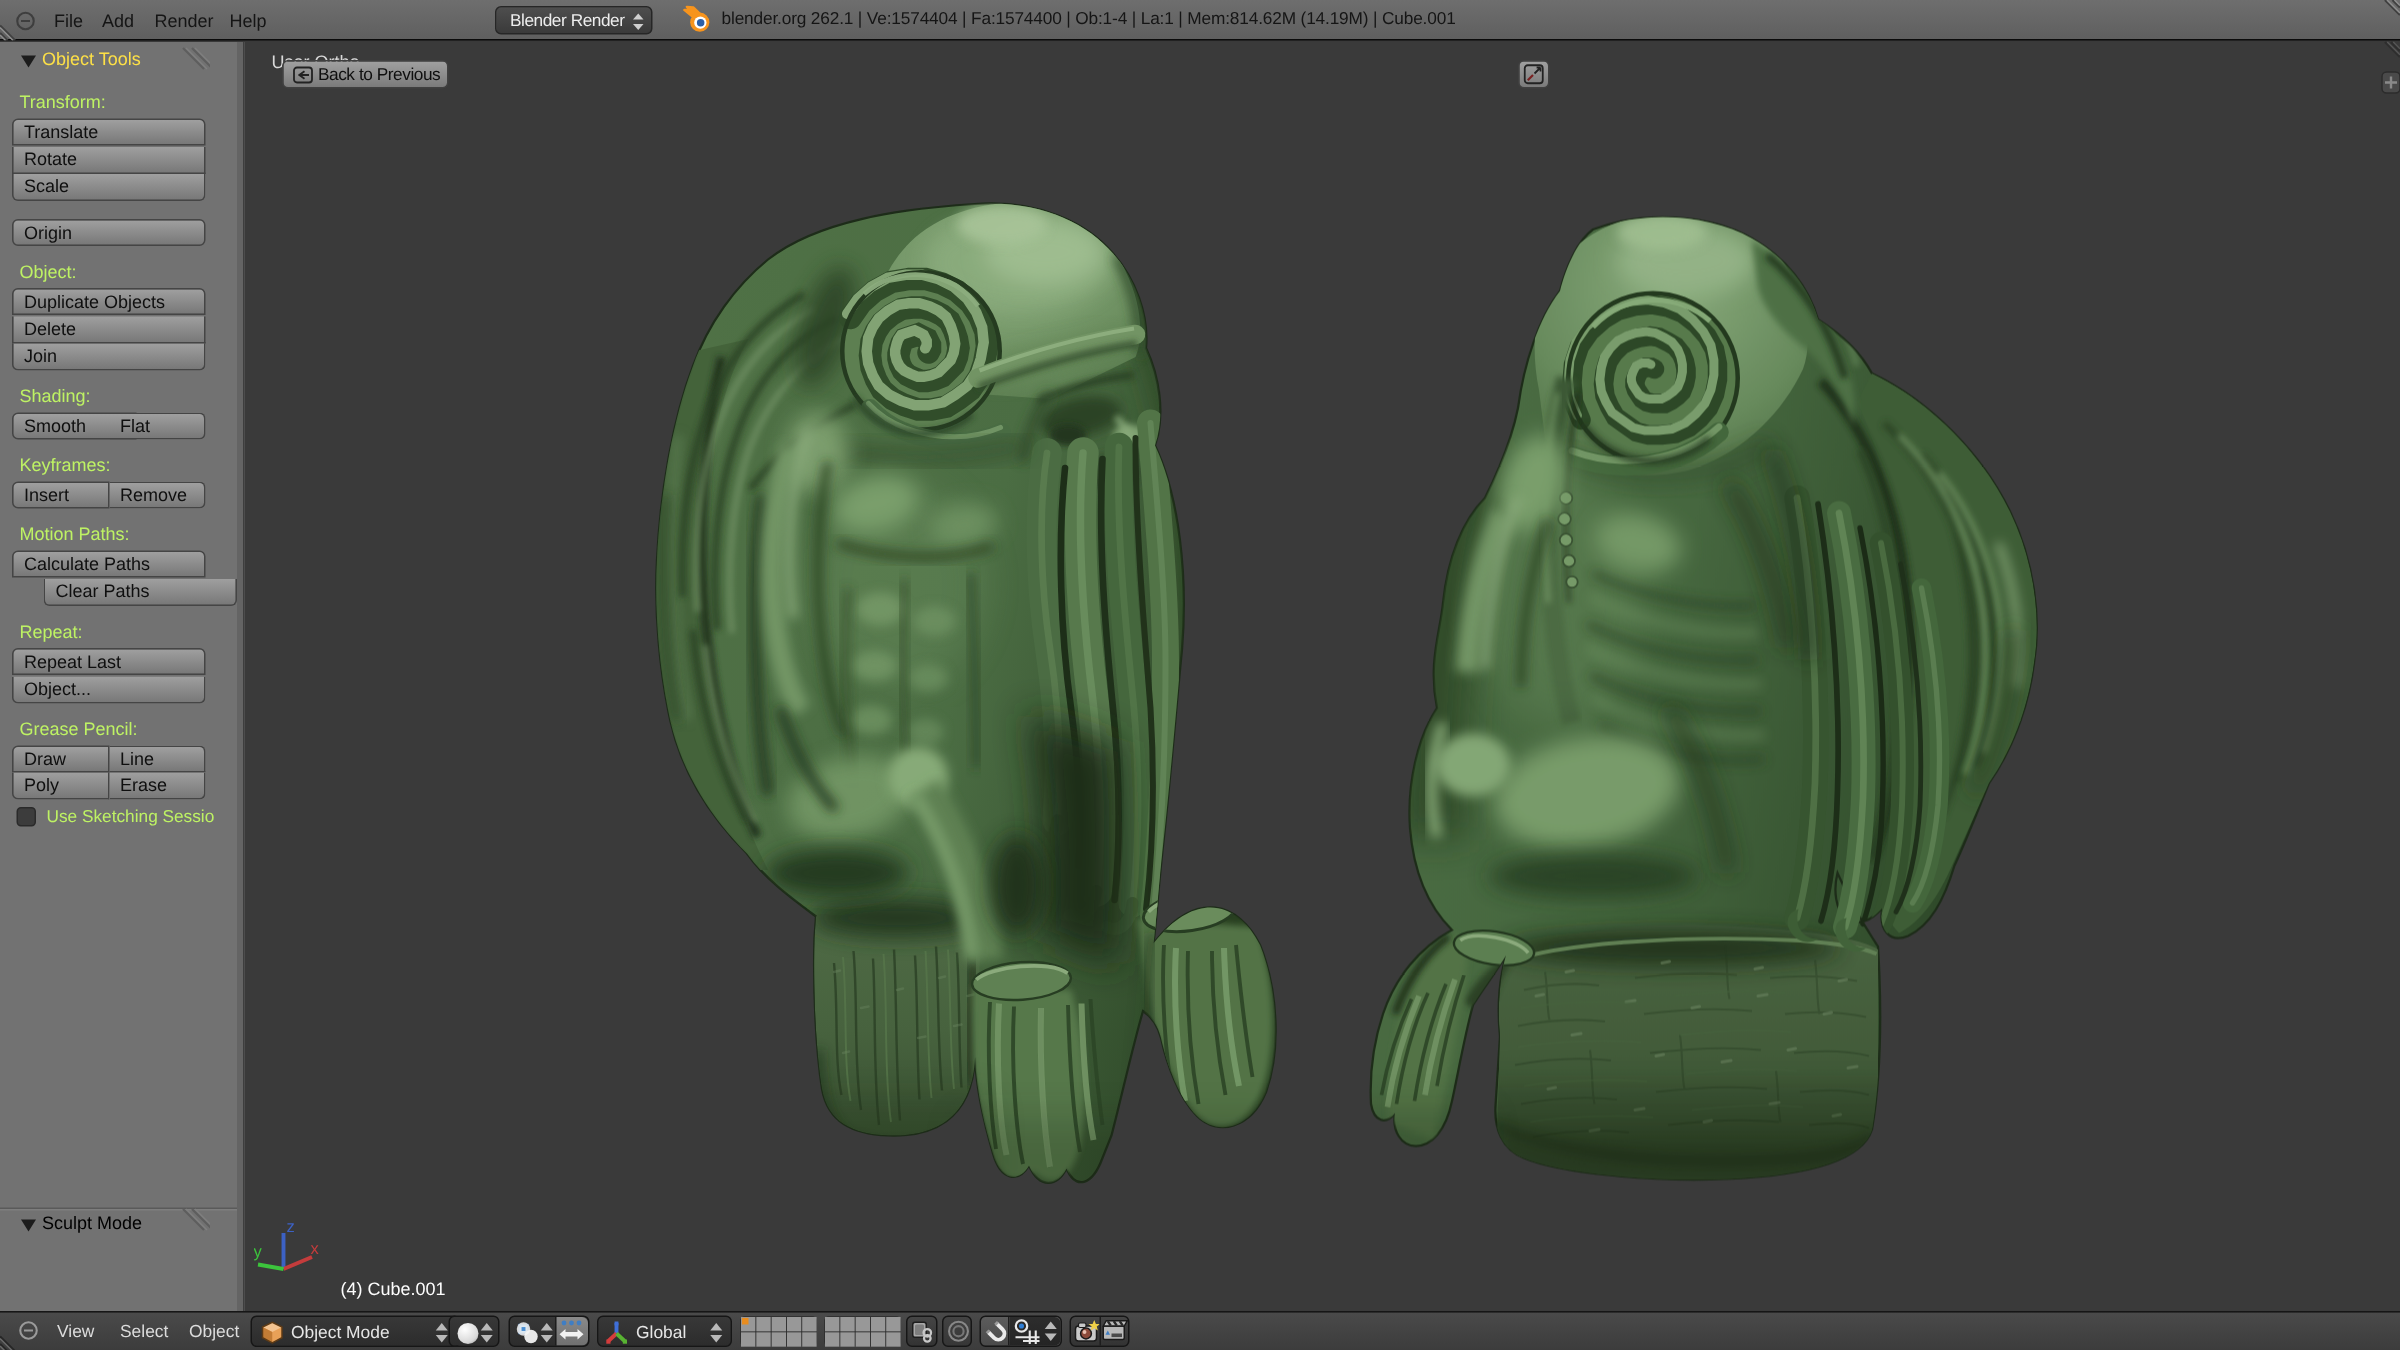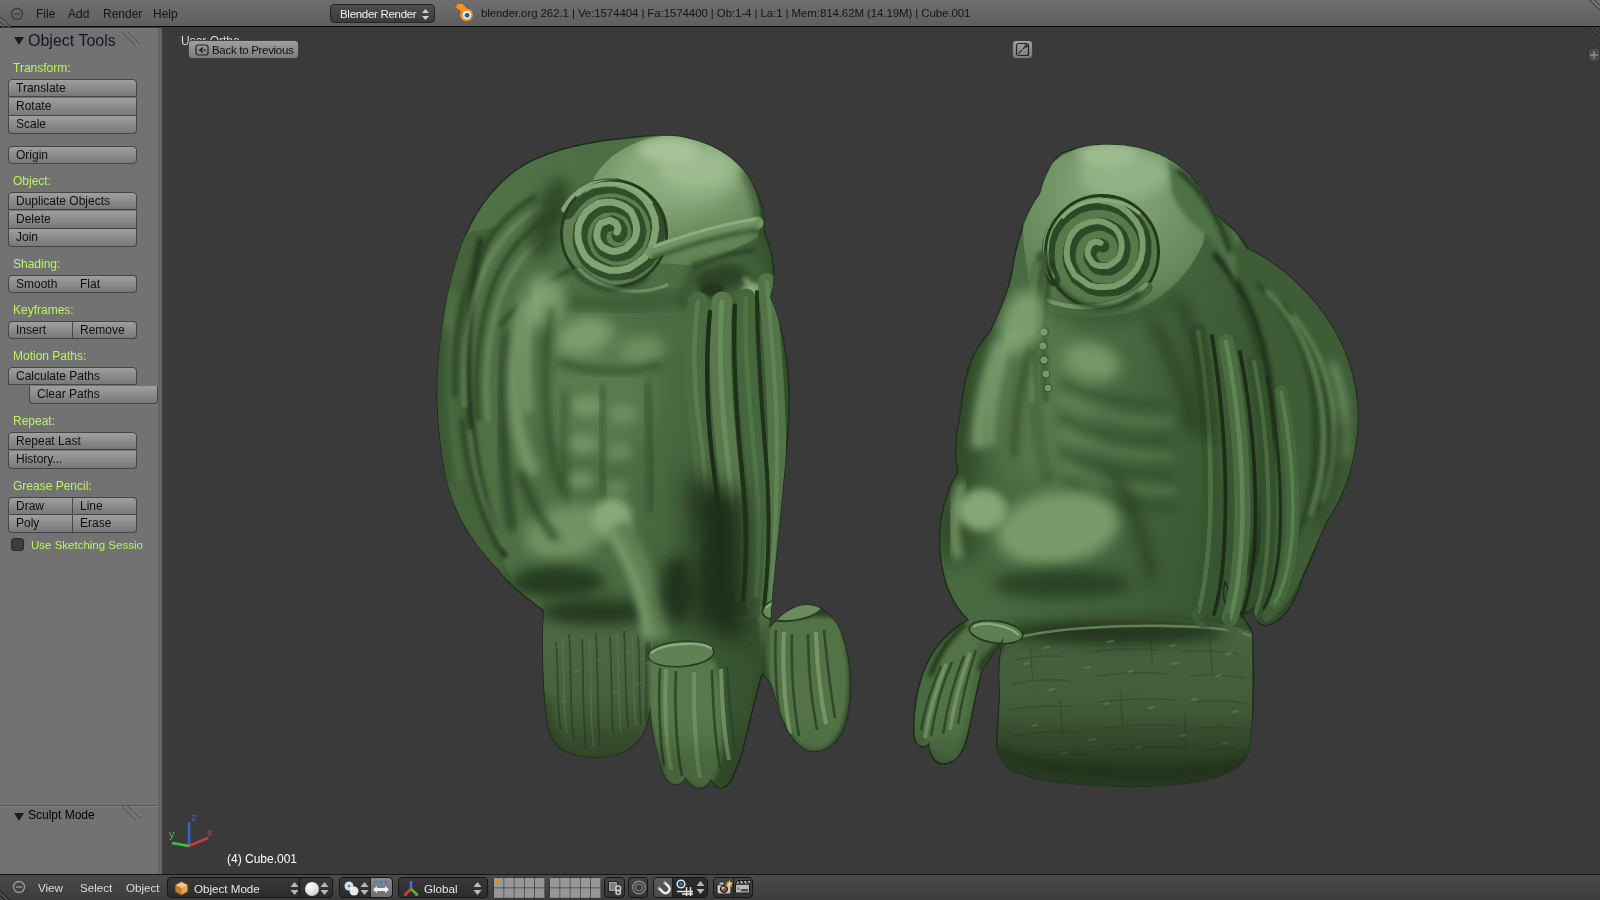--- a/index.html
+++ b/index.html
@@ -497,21 +497,21 @@
           <path d="M0 10.3 L3.7 14"></path>
         </g>
     </svg>
   </div>
 
   <div id="shelf">
     <div class="edge"></div>
     <svg width="12" height="12" style="position:absolute;left:13px;top:7px">
         <path d="M1 2 L11 2 L6 10 Z" fill="#1c1c1c"></path>
       </svg>
-    <span class="lab" style="left:28px;top:4px;font-size:16px;color:#0f172a">Object Tools</span>
+    <span class="lab" style="left:28px;top:4px;font-size:12px;color:#fde047">Object Tools</span>
     <svg class="hdrstripes" style="left:118px;top:2px" width="24" height="20">
       <g stroke="#5e5e5e" stroke-width="1.5">
           <path d="M4 2 L18 16"></path>
           <path d="M10 2 L24 16"></path>
         </g>
       <g stroke="#7f7f7f" stroke-width="1">
           <path d="M6 2 L20 16"></path>
           <path d="M12 2 L26 16"></path>
         </g>
     </svg>
@@ -534,21 +534,21 @@
     <span class="lab" style="top:275px">Keyframes:</span>
     <div class="tsbtn" style="top:293px;width:65px;border-radius:4px 0 0 4px;">Insert</div>
     <div class="tsbtn" style="top:293px;left:73px;width:64px;border-left:none;border-radius:0 4px 4px 0;">Remove</div>
 
     <span class="lab" style="top:321px">Motion Paths:</span>
     <div class="tsbtn" style="top:339px;border-radius:4px 4px 0 0;">Calculate Paths</div>
     <div class="tsbtn" style="top:358px;border-top:none;border-radius:0 0 4px 4px;margin-left:21px;">Clear Paths</div>
 
     <span class="lab" style="top:386px">Repeat:</span>
     <div class="tsbtn" style="top:404px;border-radius:4px 4px 0 0;">Repeat Last</div>
-    <div class="tsbtn" style="top:423px;border-top:none;border-radius:0 0 4px 4px;">History...</div>
+    <div class="tsbtn" style="top:423px;border-top:none;border-radius:0 0 4px 4px;">Object...</div>
 
     <span class="lab" style="top:451px">Grease Pencil:</span>
     <div class="tsbtn" style="top:469px;width:65px;border-radius:4px 0 0 0;">Draw</div>
     <div class="tsbtn" style="top:469px;left:73px;width:64px;border-left:none;border-radius:0 4px 0 0;">Line</div>
     <div class="tsbtn" style="top:487px;width:65px;border-top:none;border-radius:0 0 0 4px;">Poly</div>
     <div class="tsbtn" style="top:487px;left:73px;width:64px;border-left:none;border-top:none;border-radius:0 0 4px 0;">Erase</div>
 
     <div style="position:absolute;left:11px;top:510px;width:13px;height:13px;background:#3c3c3c;border:1px solid #2a2a2a;border-radius:3px"></div>
     <span class="lab" style="left:31px;top:511px;font-size:11.5px">Use Sketching Sessio</span>
 

